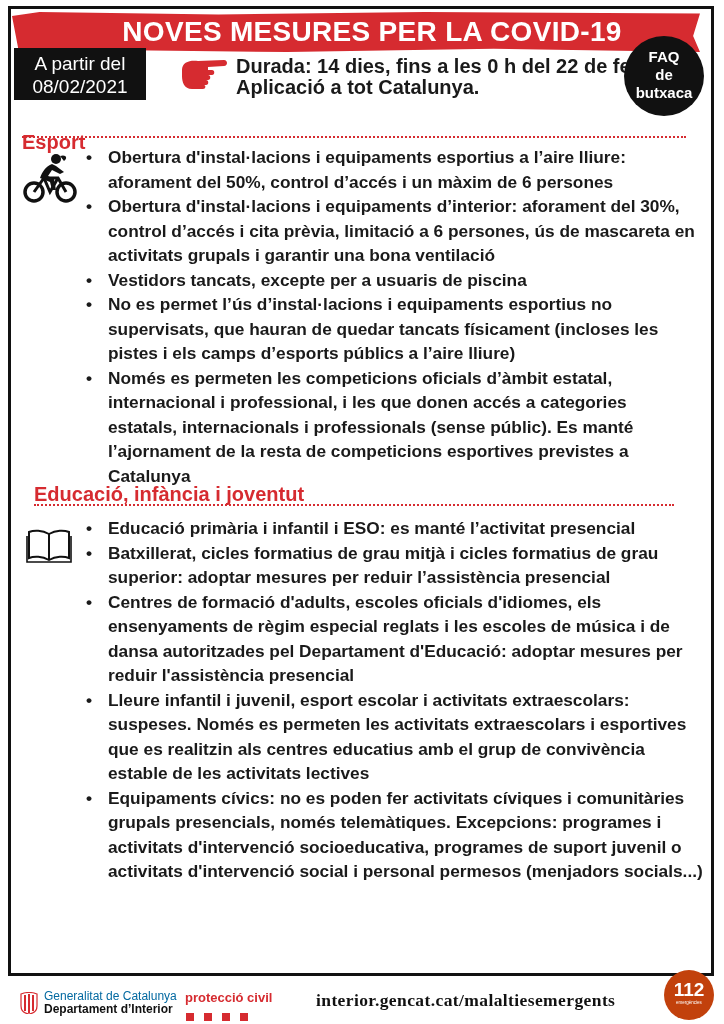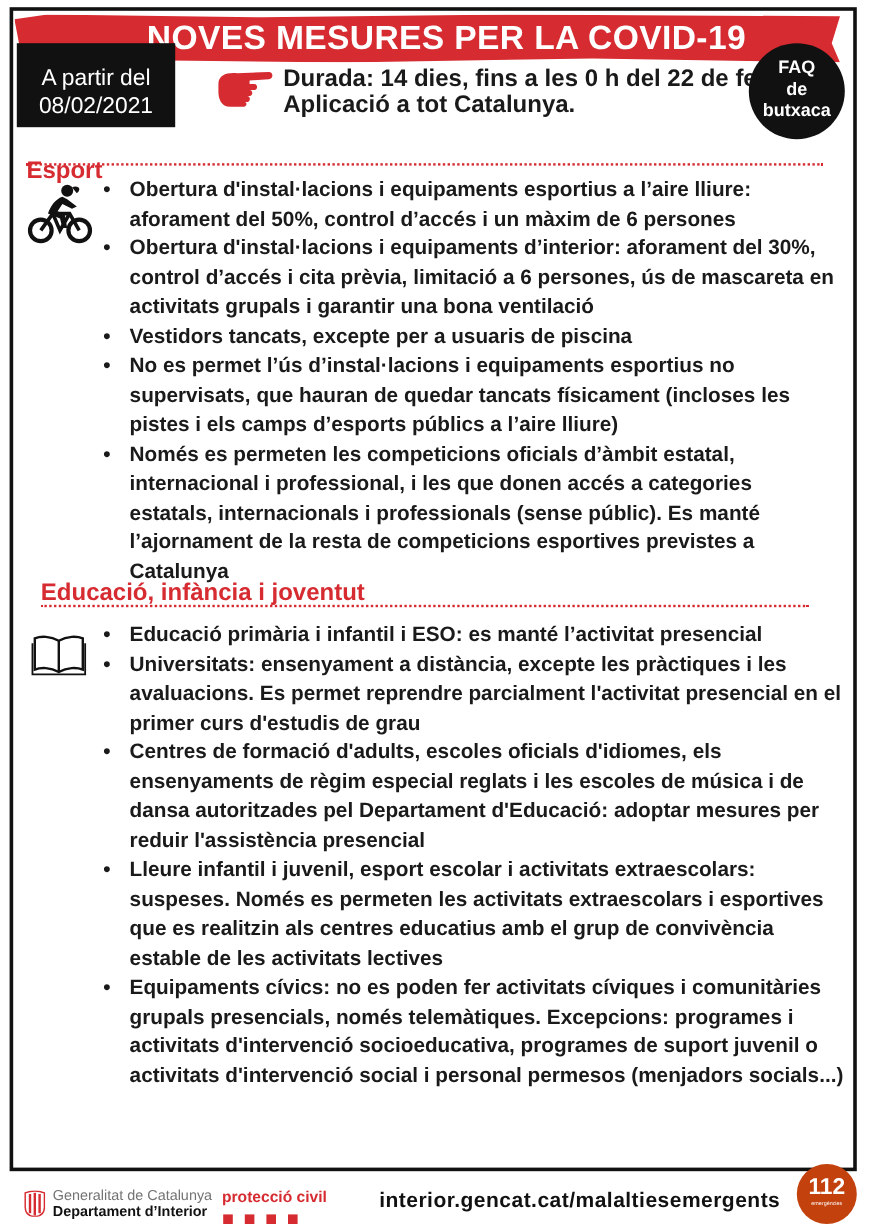--- a/index.html
+++ b/index.html
@@ -15,23 +15,23 @@
     position: absolute; left: 12px; top: 12px; width: 688px; height: 40px;
     background: #d62b30;
     clip-path: polygon(0 10%, 4% 0, 30% 6%, 60% 0, 100% 4%, 99% 60%, 100% 100%, 70% 92%, 40% 100%, 8% 94%, 1% 100%);
   }
   .banner-title {
     position: absolute; left: 112px; top: 12px; width: 520px; height: 40px;
     line-height: 40px; text-align: center; color: #fff; font-weight: bold; font-size: 28px;
     letter-spacing: 0.3px;
   }
   .date-box {
-    position: absolute; left: 14px; top: 36px; width: 132px; height: 70px;
+    position: absolute; left: 14px; top: 48px; width: 132px; height: 52px;
     background: #111; color: #fff; text-align: center; font-size: 19px; line-height: 23px;
-    padding-top: 18px; box-sizing: border-box;
+    padding-top: 4px; box-sizing: border-box;
   }
   .hand-icon { position: absolute; left: 178px; top: 56px; width: 50px; height: 36px; }
   .duration {
     position: absolute; left: 236px; top: 56px; font-size: 20px; font-weight: bold; line-height: 21px;
   }
   .faq {
     position: absolute; left: 624px; top: 36px; width: 80px; height: 80px; border-radius: 50%;
     background: #111; color: #fff; text-align: center; font-weight: bold; font-size: 15px; line-height: 18px;
     box-sizing: border-box; padding-top: 12px;
   }
@@ -45,26 +45,26 @@
   ul.items {
     position: absolute; margin: 0; padding: 0; list-style: none;
     font-size: 17.3px; font-weight: bold; line-height: 24.5px; color: #1a1a1a;
   }
   ul.items li { position: relative; padding-left: 22px; }
   ul.items li::before {
     content: "•"; position: absolute; left: 0; top: 0;
   }
   .footer-logo-gen { position: absolute; left: 20px; top: 990px; width: 200px; height: 26px; }
   .gen-mark { position: absolute; left: 0; top: 2px; width: 18px; height: 22px; }
-  .gen-text1 { position: absolute; left: 24px; top: 0; font-size: 12px; color: #737373; line-height: 13px; white-space: nowrap; }
+  .gen-text1 { position: absolute; left: 24px; top: 0; font-size: 12px; color: #0369a1; line-height: 13px; white-space: nowrap; }
   .gen-text2 { position: absolute; left: 24px; top: 13px; font-size: 12px; font-weight: bold; color: #111; line-height: 13px; white-space: nowrap; }
   .pc-text { position: absolute; left: 185px; top: 990px; font-size: 13px; font-weight: bold; color: #d62b30; }
   .pc-squares { position: absolute; left: 186px; top: 1007px; height: 8px; }
   .pc-squares span { display: inline-block; width: 8px; height: 8px; background: #d62b30; margin-right: 10px; }
-  .url { position: absolute; left: 316px; top: 990px; font-size: 17.5px; font-weight: bold; color: #111; letter-spacing: 0.4px; }
+  .url { position: absolute; left: 316px; top: 990px; font-size: 17.5px; font-weight: bold; color: #111; letter-spacing: 0.4px; font-family: Liberation Serif, serif; }
   .badge112 {
     position: absolute; left: 664px; top: 970px; width: 50px; height: 50px; border-radius: 50%;
     background: #c2410c; color: #fff; text-align: center;
   }
   .badge112 .num { display: block; font-weight: bold; font-size: 19px; line-height: 20px; padding-top: 10px; }
   .badge112 .sub { display: block; font-size: 4.5px; line-height: 6px; }
 </style>
 </head>
 <body>
 
@@ -116,21 +116,21 @@
 <div class="dotline" style="left:34px; top:504px; width:640px;"></div>
 
 <svg class="icon" style="left:26px; top:528px; width:46px; height:36px;" viewBox="0 0 46 36">
   <path d="M23 6 C16 2 8 2 3 4 L3 30 C8 28 16 28 23 32 C30 28 38 28 43 30 L43 4 C38 2 30 2 23 6 Z" fill="none" stroke="#111" stroke-width="2"></path>
   <path d="M23 6 L23 32" stroke="#111" stroke-width="2"></path>
   <path d="M1 8 L1 34 L45 34 L45 8" fill="none" stroke="#111" stroke-width="1.6"></path>
 </svg>
 
 <ul class="items" style="left:86px; top:516px; width:620px;">
   <li>Educació primària i infantil i ESO: es manté l’activitat presencial</li>
-  <li>Universitats: ensenyament a distància, excepte les pràctiques i les avaluacions. Es permet reprendre parcialment l'activitat presencial en el primer curs d'estudis de grau</li>
+  <li>Batxillerat, cicles formatius de grau mitjà i cicles formatius de grau superior: adoptar mesures per reduir l’assistència presencial</li>
   <li>Centres de formació d'adults, escoles oficials d'idiomes, els ensenyaments de règim especial reglats i les escoles de música i de dansa autoritzades pel Departament d'Educació: adoptar mesures per reduir l'assistència presencial</li>
   <li>Lleure infantil i juvenil, esport escolar i activitats extraescolars: suspeses. Només es permeten les activitats extraescolars i esportives que es realitzin als centres educatius amb el grup de convivència estable de les activitats lectives</li>
   <li>Equipaments cívics: no es poden fer activitats cíviques i comunitàries grupals presencials, només telemàtiques. Excepcions: programes i activitats d'intervenció socioeducativa, programes de suport juvenil o activitats d'intervenció social i personal permesos (menjadors socials...)</li>
 </ul>
 
 <div class="footer-logo-gen">
   <svg class="gen-mark" viewBox="0 0 18 22">
     <path d="M1 2 Q9 -1 17 2 L17 14 Q17 21 9 22 Q1 21 1 14 Z" fill="#fff" stroke="#d62b30" stroke-width="1.2"></path>
     <rect x="4" y="3" width="2" height="16" fill="#d62b30"></rect>
     <rect x="8" y="2" width="2" height="19" fill="#d62b30"></rect>

